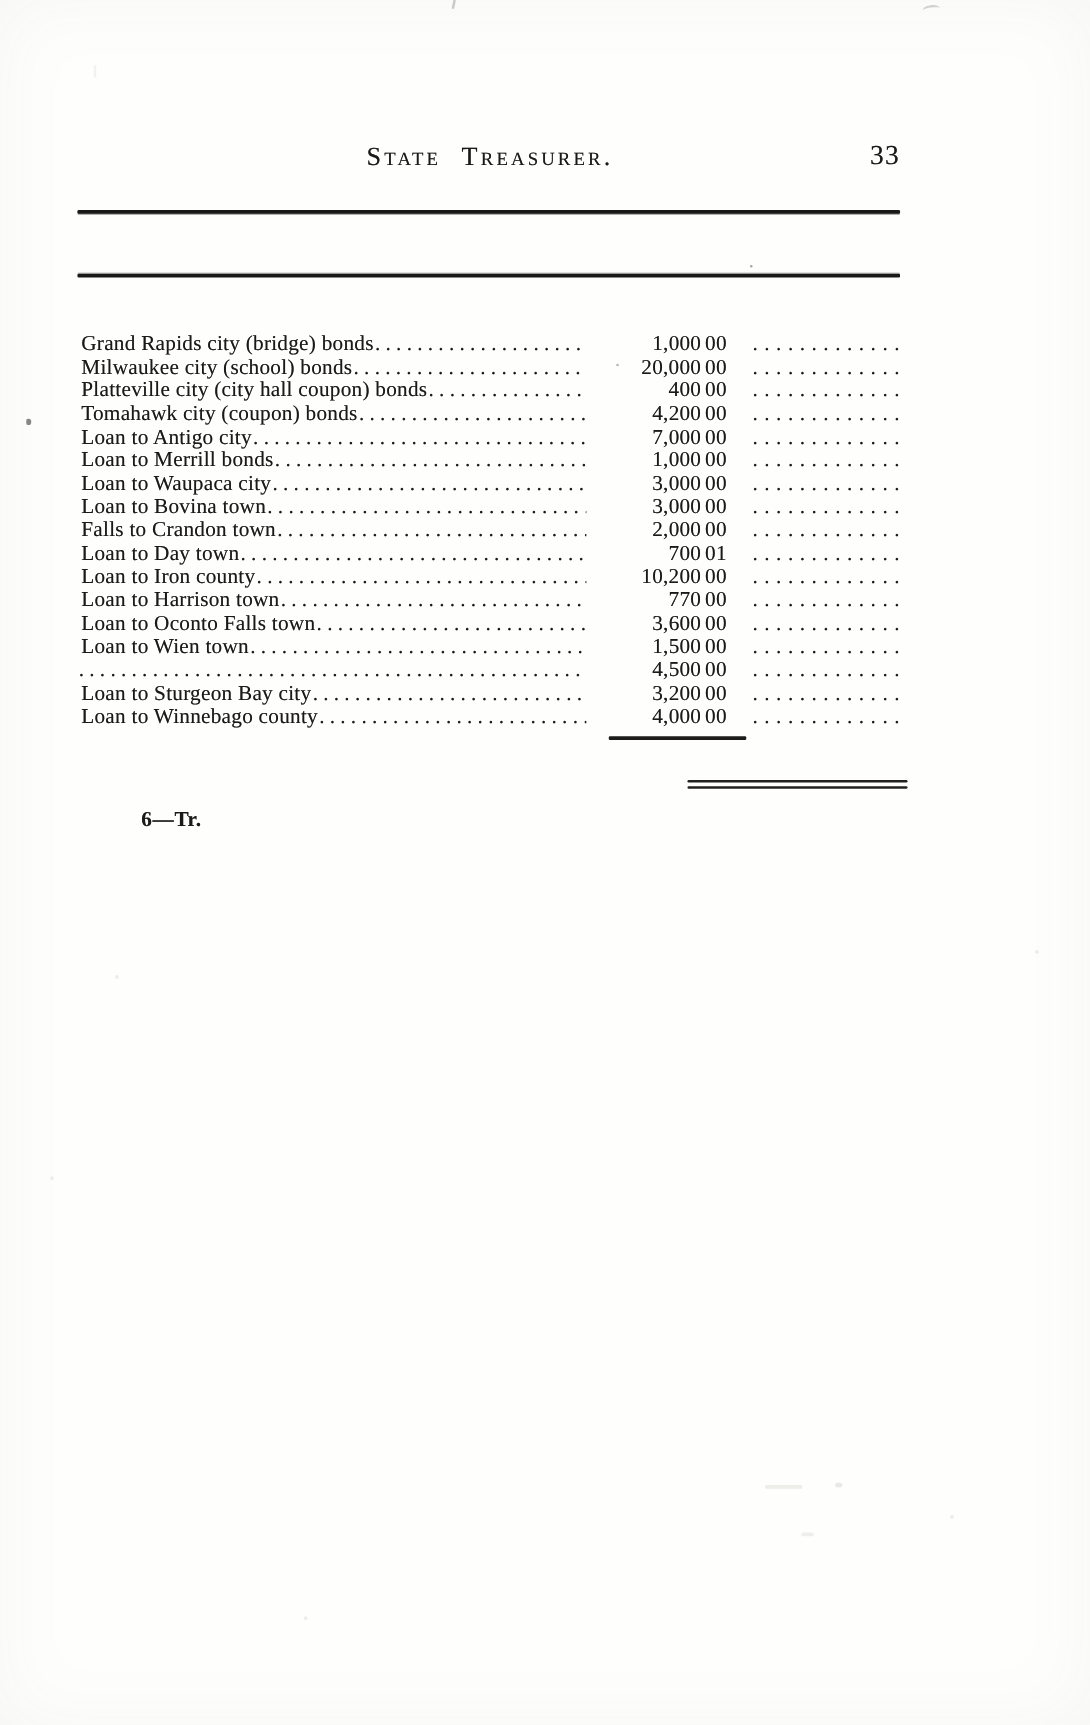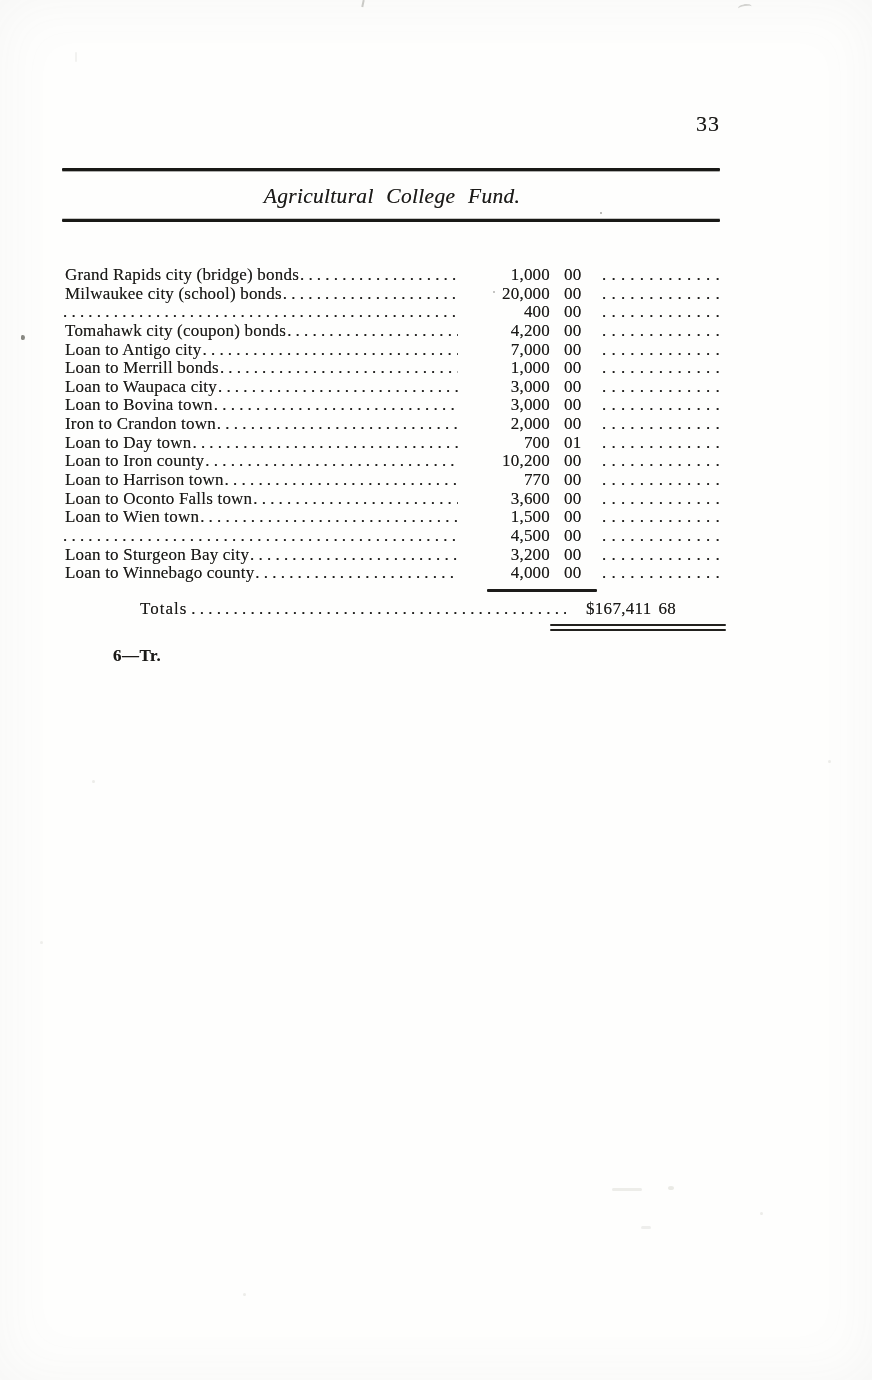--- a/index.html
+++ b/index.html
@@ -50,21 +50,21 @@
   .row .label{flex:0 0 auto;padding-left:3px;}
   .row .leader{
     flex:1 1 auto;overflow:hidden;white-space:nowrap;
     margin-right:2px;
   }
   .leader::after{
     content:"..........................................................................";
     letter-spacing:4.2px;padding-left:1px;
   }
   .row .amount{flex:0 0 90px;width:90px;text-align:right;}
-  .row .cents{flex:0 0 26px;width:26px;text-align:left;padding-left:14px;}
+  .row .cents{flex:0 0 26px;width:26px;text-align:left;padding-left:3px;}
   .row .blank-dots{flex:0 0 122px;width:122px;overflow:hidden;white-space:nowrap;margin-left:10px;}
   .blank-dots::after{
     content:".............";
     letter-spacing:5.2px;padding-left:2px;
   }
 
   
   .subtotal-rule{
     position:absolute;top:589px;left:487px;width:110px;height:2.5px;background:#1d1c1a;border-radius:1px;
   }
@@ -115,26 +115,26 @@
   .f7{left:243px;top:1293px;width:3px;height:3px;opacity:.5;}
   .f8{left:40px;top:941px;width:3px;height:3px;opacity:.45;}
   .f9{left:75px;top:52px;width:2px;height:10px;opacity:.35;border-radius:2px;}
 </style>
 </head>
 <body>
 
 <div class="page">
 
   <div class="header">
+    <div class="running-title ink">State Treasurer.</div>
     <div class="page-number ink">33</div>
   </div>
 
   <div class="rule rule-1"></div>
 
-  <div class="section-title ink">Agricultural College Fund.</div>
 
   <div class="rule rule-2"></div>
 
   <div class="fund-table ink">
 
       <div class="row">
         <span class="label">Grand Rapids city (bridge) bonds</span>
         <span class="leader"></span>
         <span class="amount">1,000</span>
         <span class="cents">00</span>
@@ -143,20 +143,21 @@
 
       <div class="row">
         <span class="label">Milwaukee city (school) bonds</span>
         <span class="leader"></span>
         <span class="amount">20,000</span>
         <span class="cents">00</span>
         <span class="blank-dots"></span>
       </div>
 
       <div class="row">
+        <span class="label">Platteville city (city hall coupon) bonds</span>
         <span class="leader"></span>
         <span class="amount">400</span>
         <span class="cents">00</span>
         <span class="blank-dots"></span>
       </div>
 
       <div class="row">
         <span class="label">Tomahawk city (coupon) bonds</span>
         <span class="leader"></span>
         <span class="amount">4,200</span>
@@ -190,21 +191,21 @@
 
       <div class="row">
         <span class="label">Loan to Bovina town</span>
         <span class="leader"></span>
         <span class="amount">3,000</span>
         <span class="cents">00</span>
         <span class="blank-dots"></span>
       </div>
 
       <div class="row">
-        <span class="label">Iron to Crandon town</span>
+        <span class="label">Falls to Crandon town</span>
         <span class="leader"></span>
         <span class="amount">2,000</span>
         <span class="cents">00</span>
         <span class="blank-dots"></span>
       </div>
 
       <div class="row">
         <span class="label">Loan to Day town</span>
         <span class="leader"></span>
         <span class="amount">700</span>
@@ -263,25 +264,20 @@
         <span class="label">Loan to Winnebago county</span>
         <span class="leader"></span>
         <span class="amount">4,000</span>
         <span class="cents">00</span>
         <span class="blank-dots"></span>
       </div>
     </div>
 
   <div class="subtotal-rule"></div>
 
-  <div class="totals-row ink">
-    <span class="t-label">Totals</span>
-    <span class="t-leader"></span>
-    <span class="t-amount"><span>$167,411</span><span class="t-cents">68</span></span>
-  </div>
 
   <div class="total-dbl-rule"></div>
 
   <div class="signature ink">6—Tr.</div>
 
   <div class="speck s1"></div>
   <div class="speck s2"></div>
   <div class="speck s3"></div>
   <div class="squiggle"></div>
   <div class="tickmark"></div>

